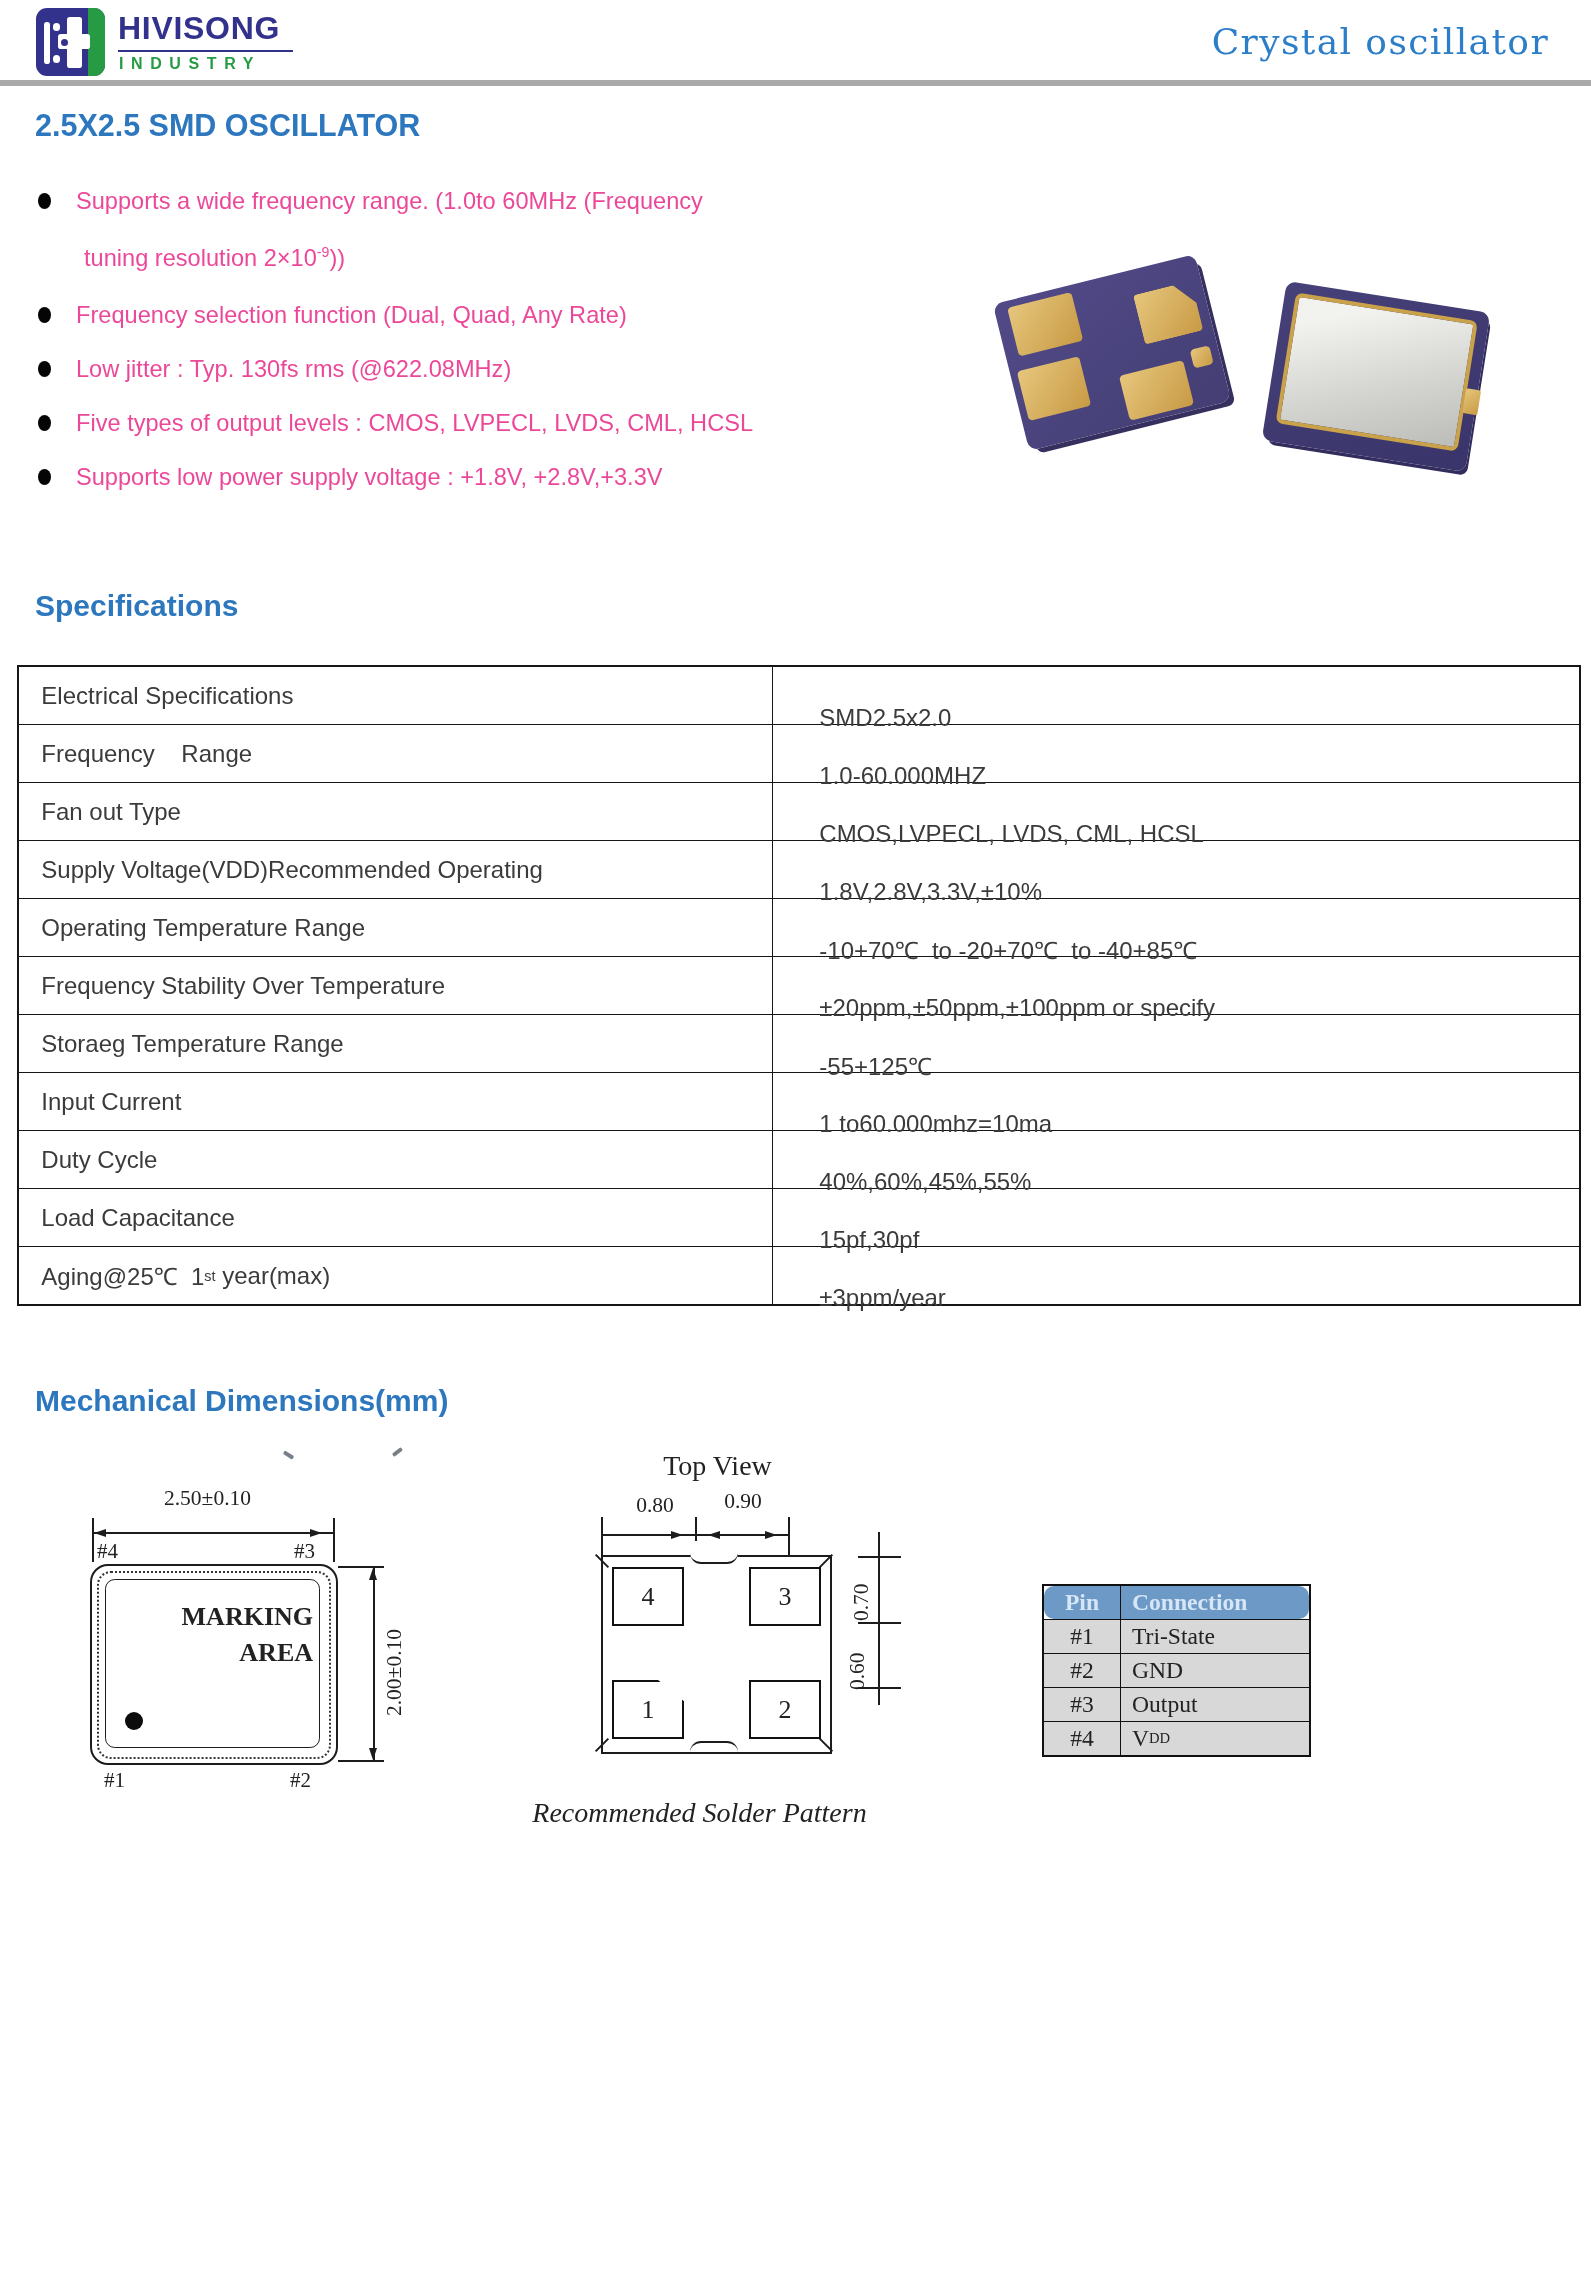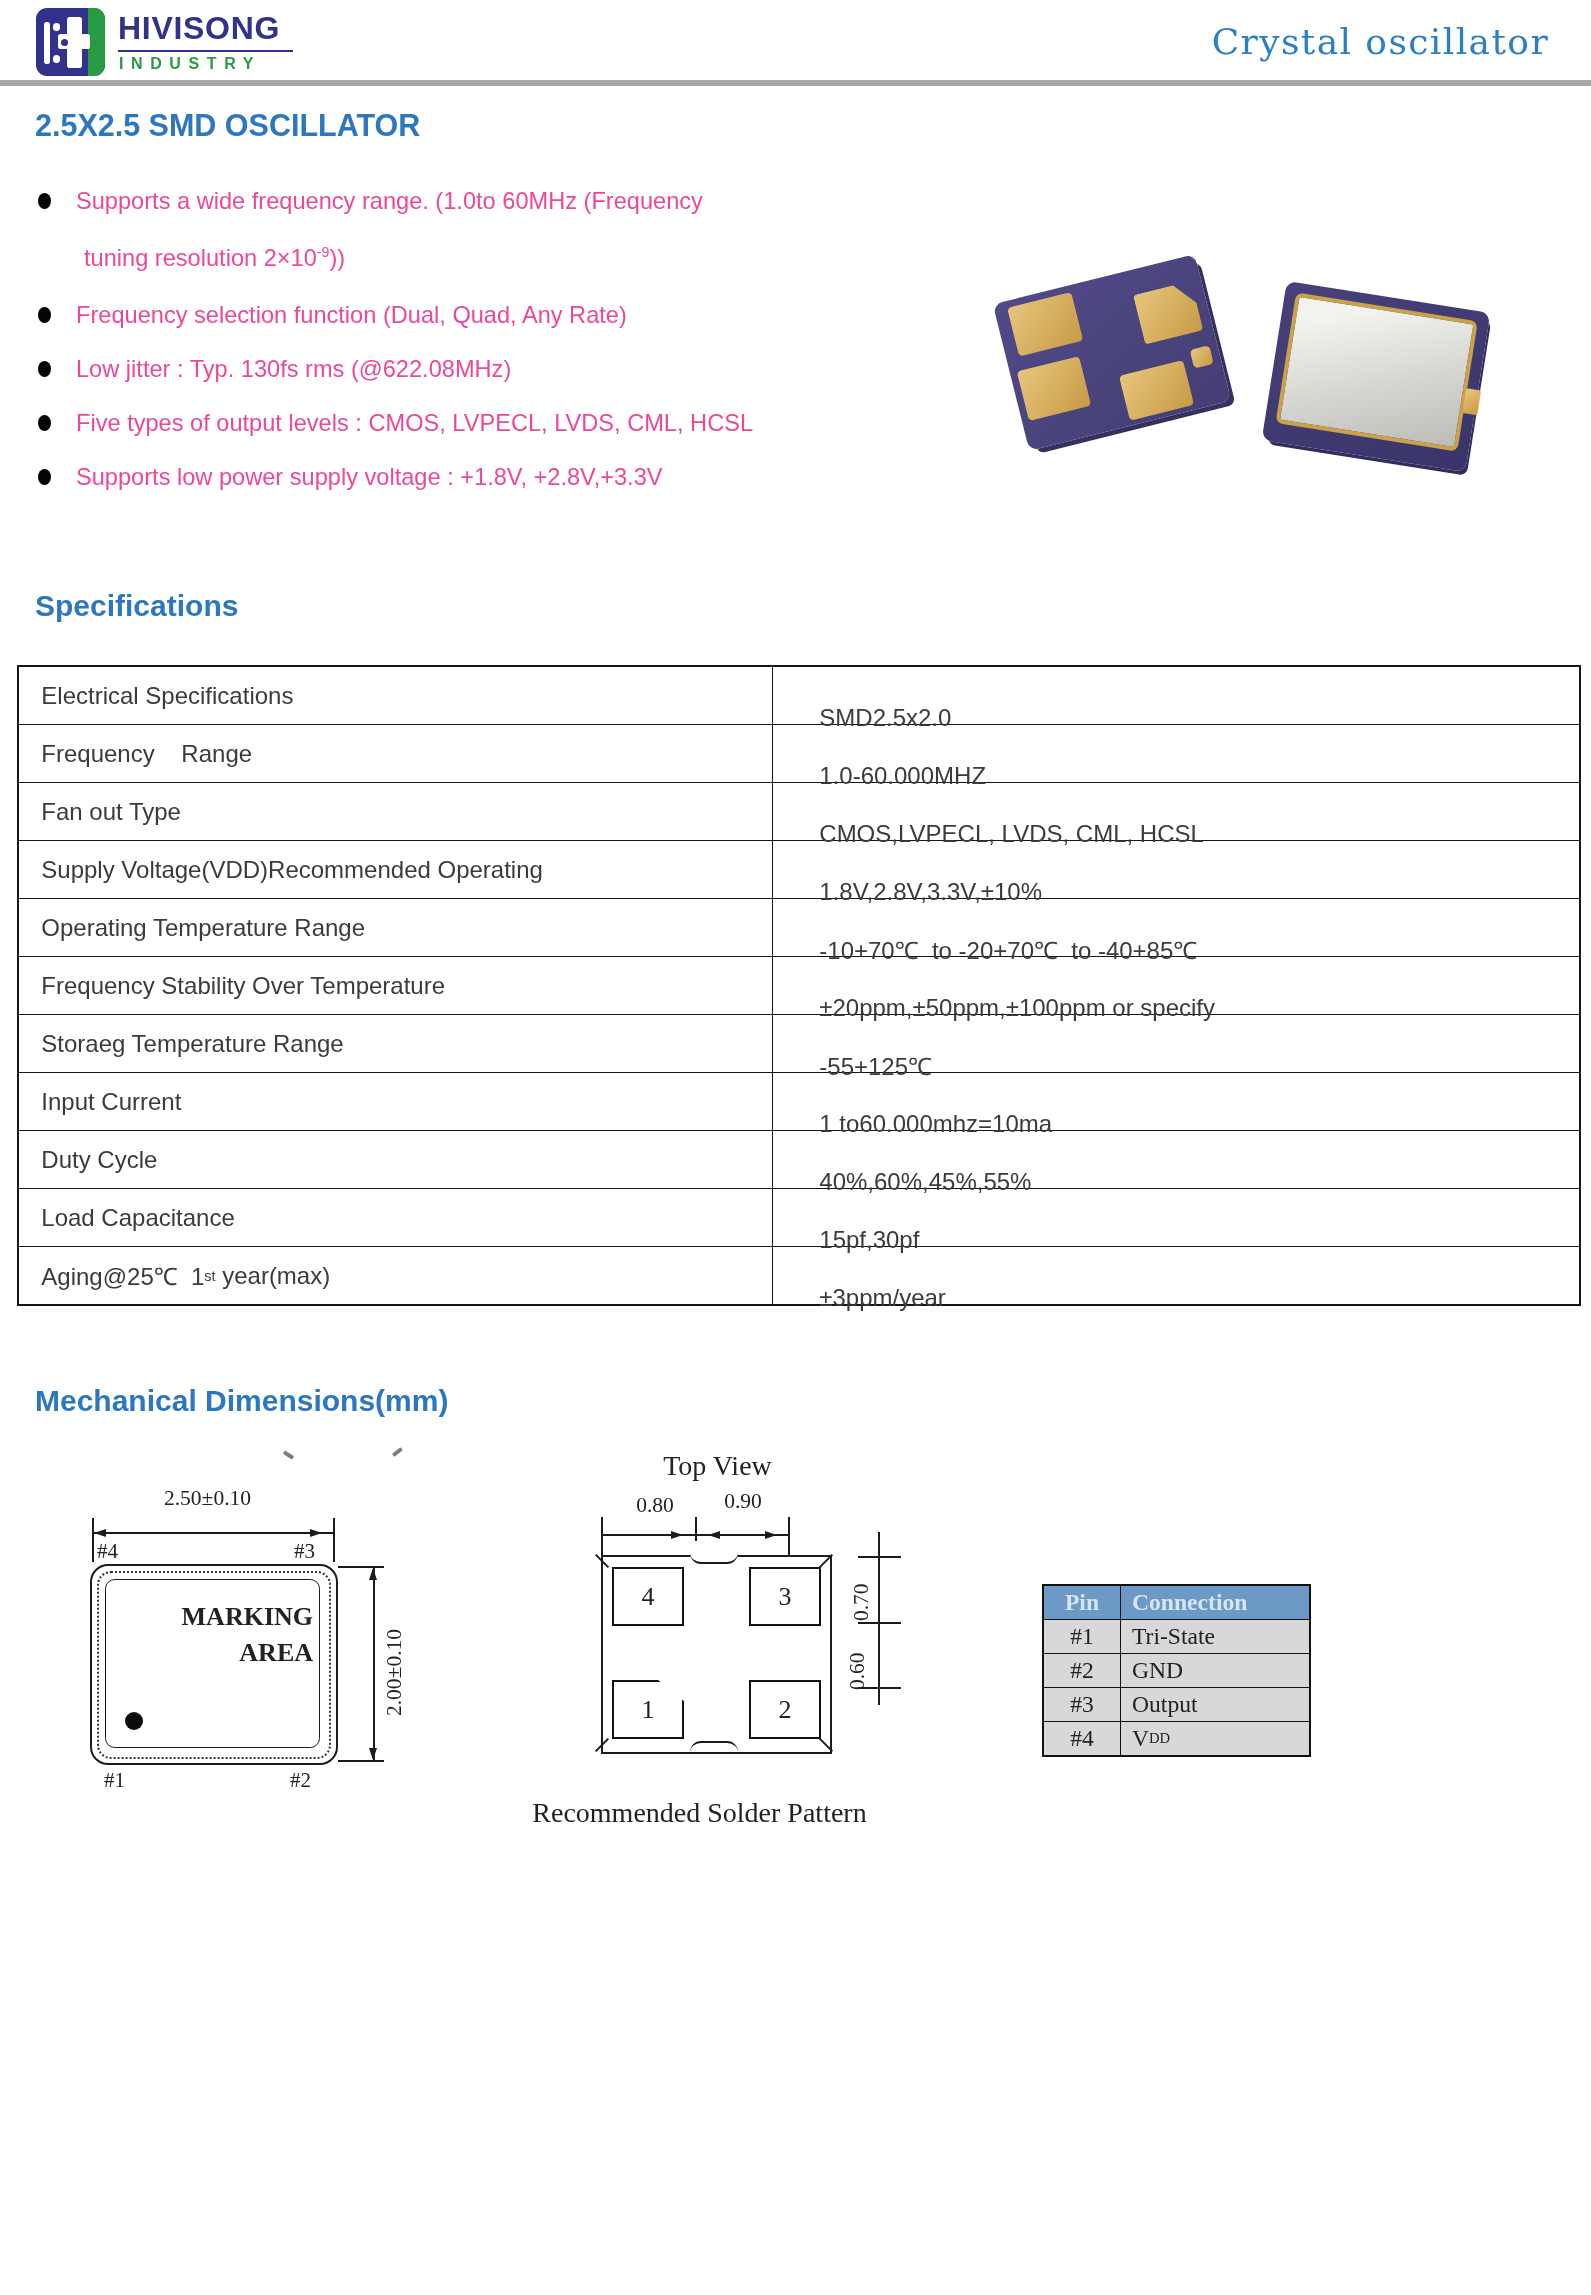--- a/index.html
+++ b/index.html
@@ -58,21 +58,21 @@
   .pkg{position:absolute;border:2.1px solid #1c1c1c;background:#fff;}
   .pad{position:absolute;border:2.1px solid #111;background:#fff;display:flex;align-items:center;
        justify-content:center;font-family:"Liberation Serif",serif;font-size:26px;color:#222;}
   .notch{position:absolute;width:48px;height:9px;background:#fff;}
   .corner{position:absolute;width:18px;height:2.1px;background:#1c1c1c;}
   
   .pin-table{position:absolute;left:1042px;top:1584px;width:265px;border:2.1px solid #111;
              font-family:"Liberation Serif",serif;font-size:23.6px;}
   .prow{display:flex;height:33px;background:#d8d8d8;color:#222;}
   .prow + .prow{border-top:1.4px solid #111;}
-  .prow.phead{background:#6d99c7;color:#d6e6f5;font-weight:700;}
+  .prow.phead{background:#6d99c7;color:#d6e6f5;font-weight:700;border-radius:10px;}
   .pc1{width:76px;border-right:1.4px solid #111;display:flex;align-items:center;justify-content:center;}
   .pc2{flex:1;display:flex;align-items:center;padding-left:11px;}
   
   .footer{position:absolute;left:0;top:2244px;width:1592px;height:51px;
           background:linear-gradient(#cfdef1,#b1c8e6);border-top:2.8px solid #7aa3d4;
           display:flex;align-items:center;justify-content:center;}
   .footer-text{font-size:23.6px;color:#1f1f1f;letter-spacing:2.8px;}
   .artifact{position:absolute;background:#4a5560;opacity:.75;border-radius:1.4px;}
 </style>
 </head>
@@ -272,21 +272,21 @@
     <div class="prow">
       <div class="pc1">#4</div>
       <div class="pc2">
           <span>V</span>
           <span class="subs">DD</span>
         </div>
     </div>
   </div>
 
   <div>
-    <div class="serifT" style="left:485px;top:1797px;width:429px;text-align:center;font-size:28px;">Recommended Solder Pattern</div>
+    <div class="serifT" style="left:485px;top:1797px;width:429px;text-align:center;font-size:28px;font-style:italic;">Recommended Solder Pattern</div>
 
     <div class="serifT dimlab" style="left:589px;top:1827px;width:90px;">1.00</div>
     <div class="serifT dimlab" style="left:673px;top:1827px;width:83px;">0.70</div>
     <div class="serifT dimlab" style="left:754px;top:1827px;width:94px;">1.00</div>
     <div class="line" style="left:585px;top:1854px;width:2.1px;height:35px;"></div>
     <div class="line" style="left:682px;top:1854px;width:2.1px;height:35px;"></div>
     <div class="line" style="left:747px;top:1854px;width:2.1px;height:35px;"></div>
     <div class="line" style="left:847px;top:1854px;width:2.1px;height:35px;"></div>
     <div class="line" style="left:585px;top:1870px;width:265px;height:2.1px;"></div>
     <div class="tri a-right" style="left:657px;top:1867px;"></div>

